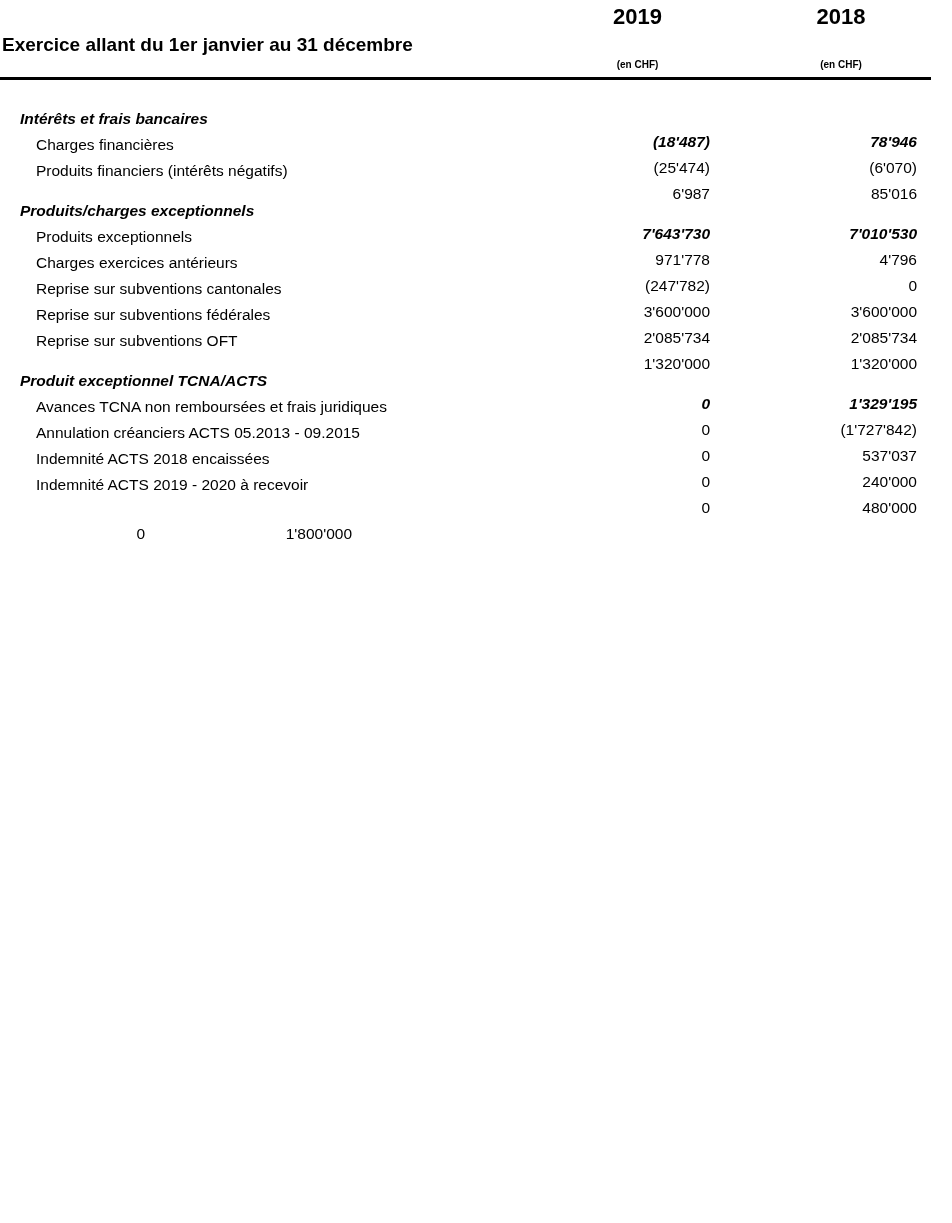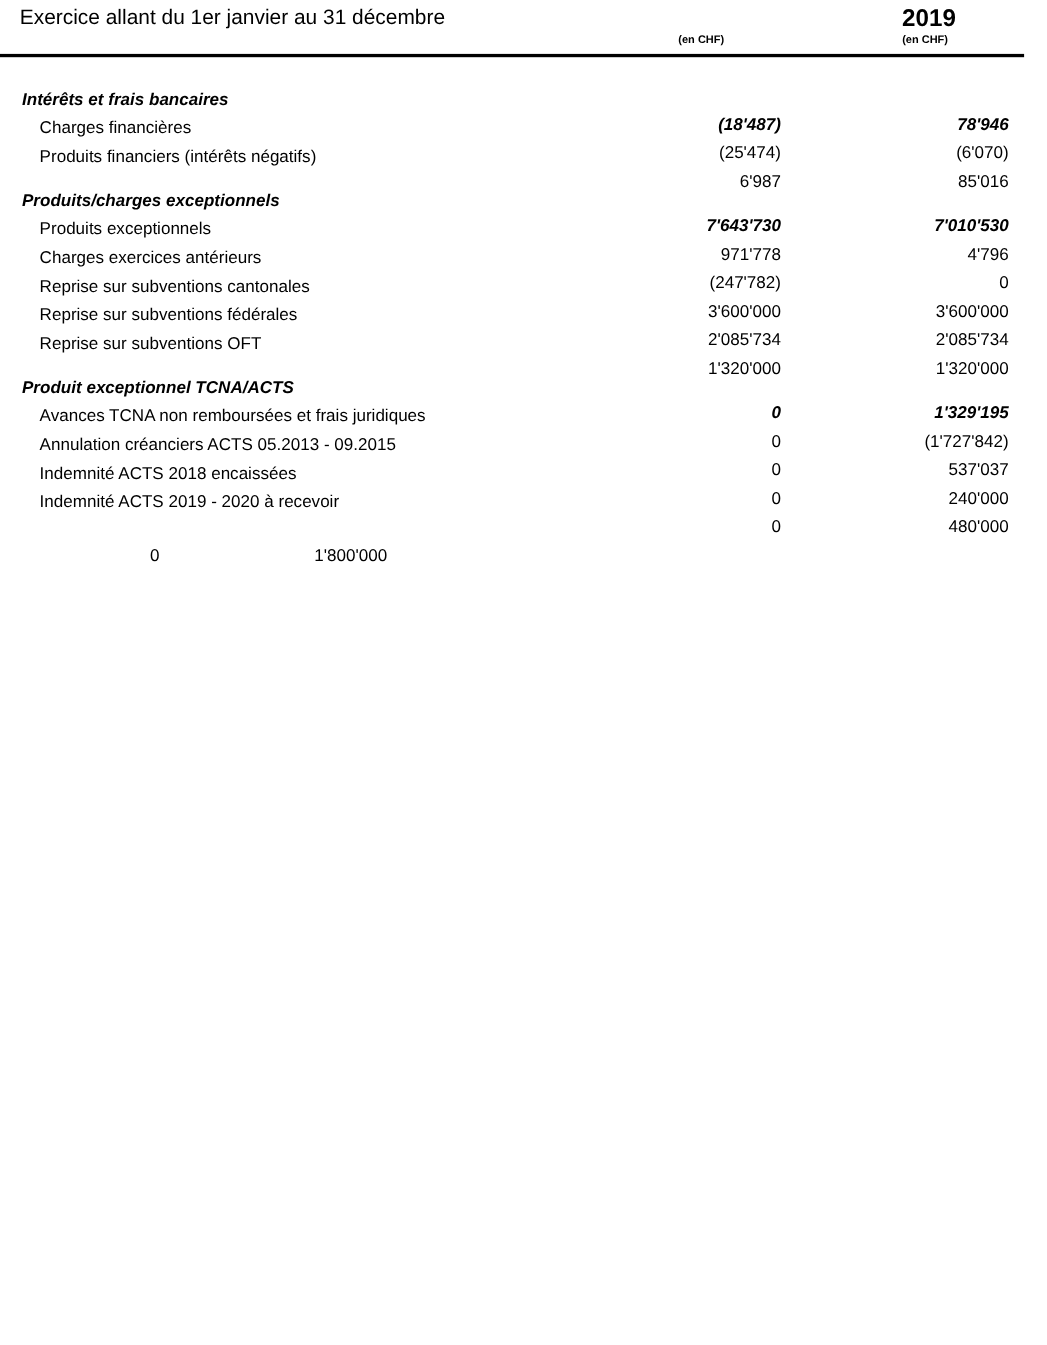--- a/index.html
+++ b/index.html
@@ -20,25 +20,26 @@
   .head {
     padding-top: 5px;
   }
   .head-row {
     display: flex;
     width: 917px;
     align-items: flex-start;
   }
   .head-title {
     flex: 1;
-    padding-left: 18px;
+    padding-left: 2px;
     font-size: 19px;
-    font-weight: normal;
+    font-weight: bold;
     line-height: 24px;
     white-space: nowrap;
+    margin-top: 28px;
   }
   .hcol {
     text-align: center;
     font-weight: bold;
     box-sizing: border-box;
   }
   .c1 { width: 145px; }
   .c2 { width: 207px; }
   .hcol.c2 { padding-left: 55px; }
   .year {
@@ -89,20 +90,21 @@
 </style>
 </head>
 <body>
 
 <div class="sheet">
 
   <div class="head">
     <div class="head-row">
       <div class="head-title">Exercice allant du 1er janvier au 31 décembre</div>
       <div class="hcol c1 year">2019</div>
+      <div class="hcol c2 year">2018</div>
     </div>
     <div class="head-row unit-row">
       <div class="spacer"></div>
       <div class="hcol c1 unit">(en CHF)</div>
       <div class="hcol c2 unit">(en CHF)</div>
     </div>
     <div class="rule"></div>
   </div>
 
   <div class="tbody">

